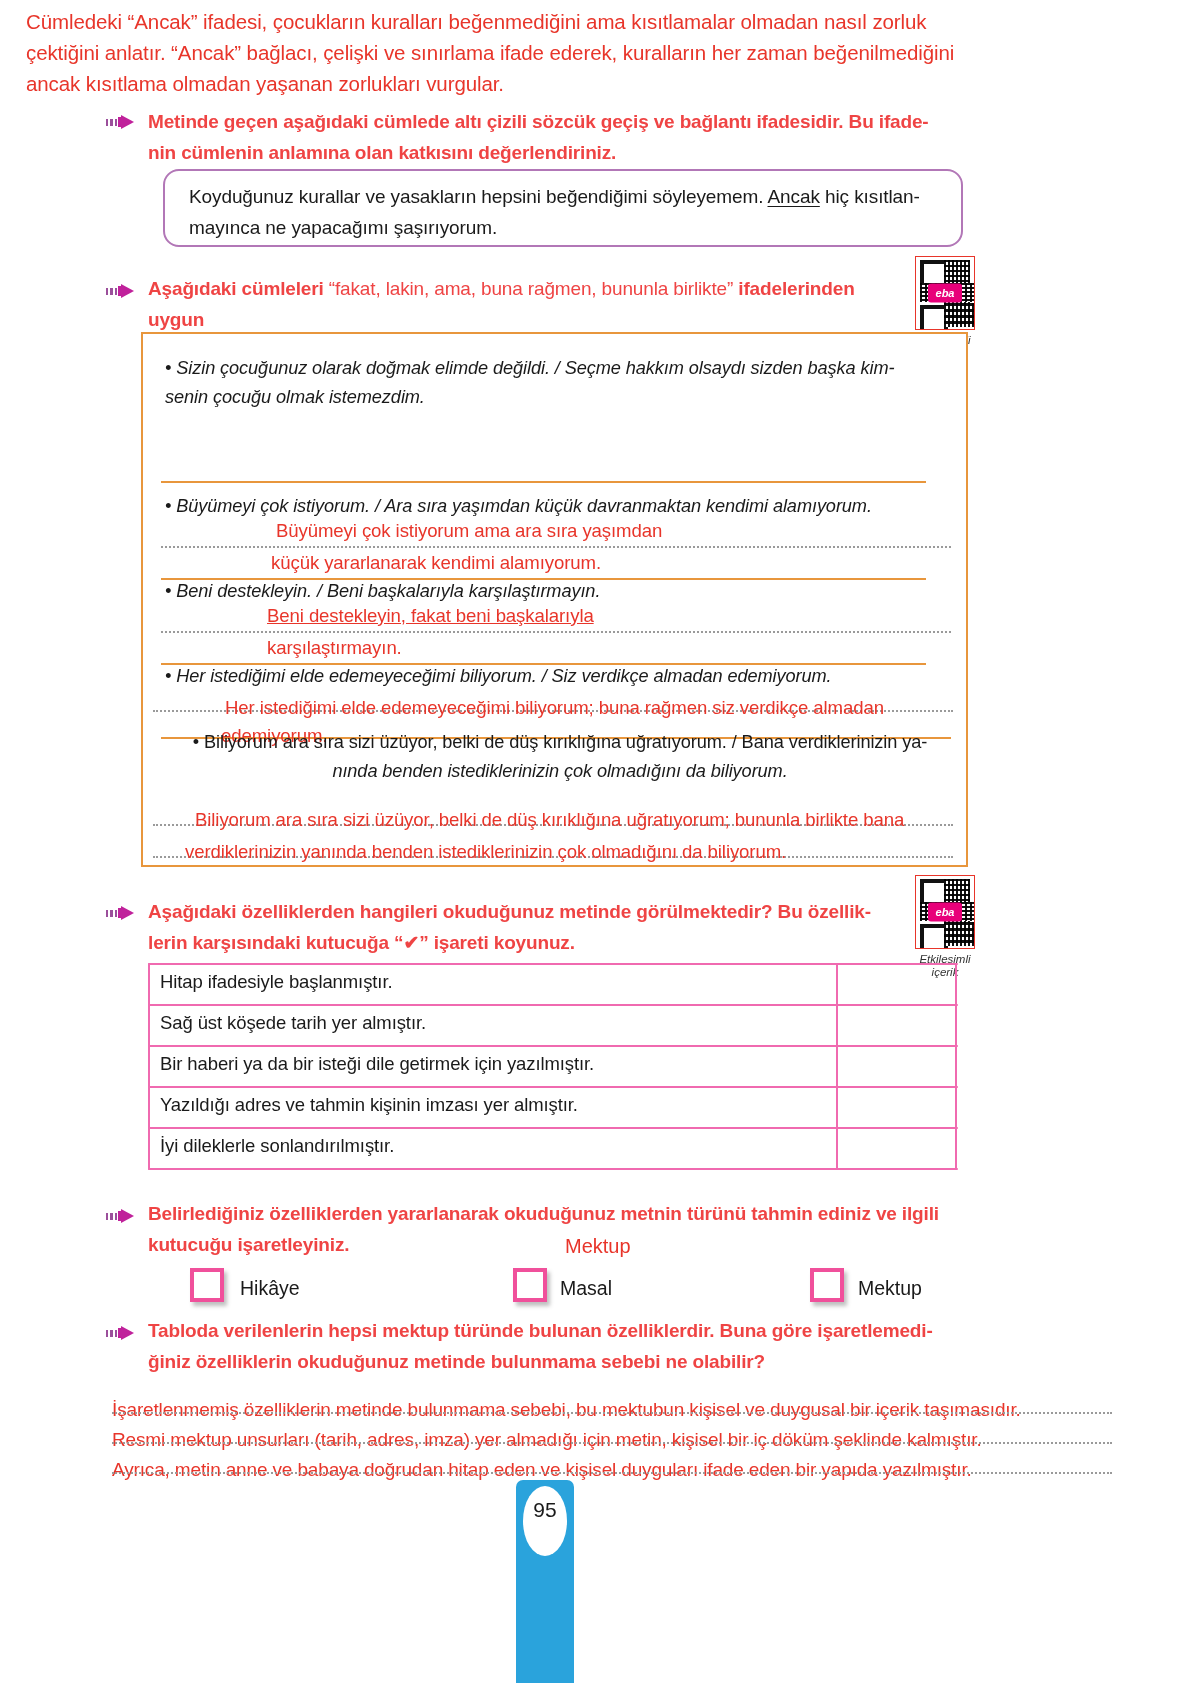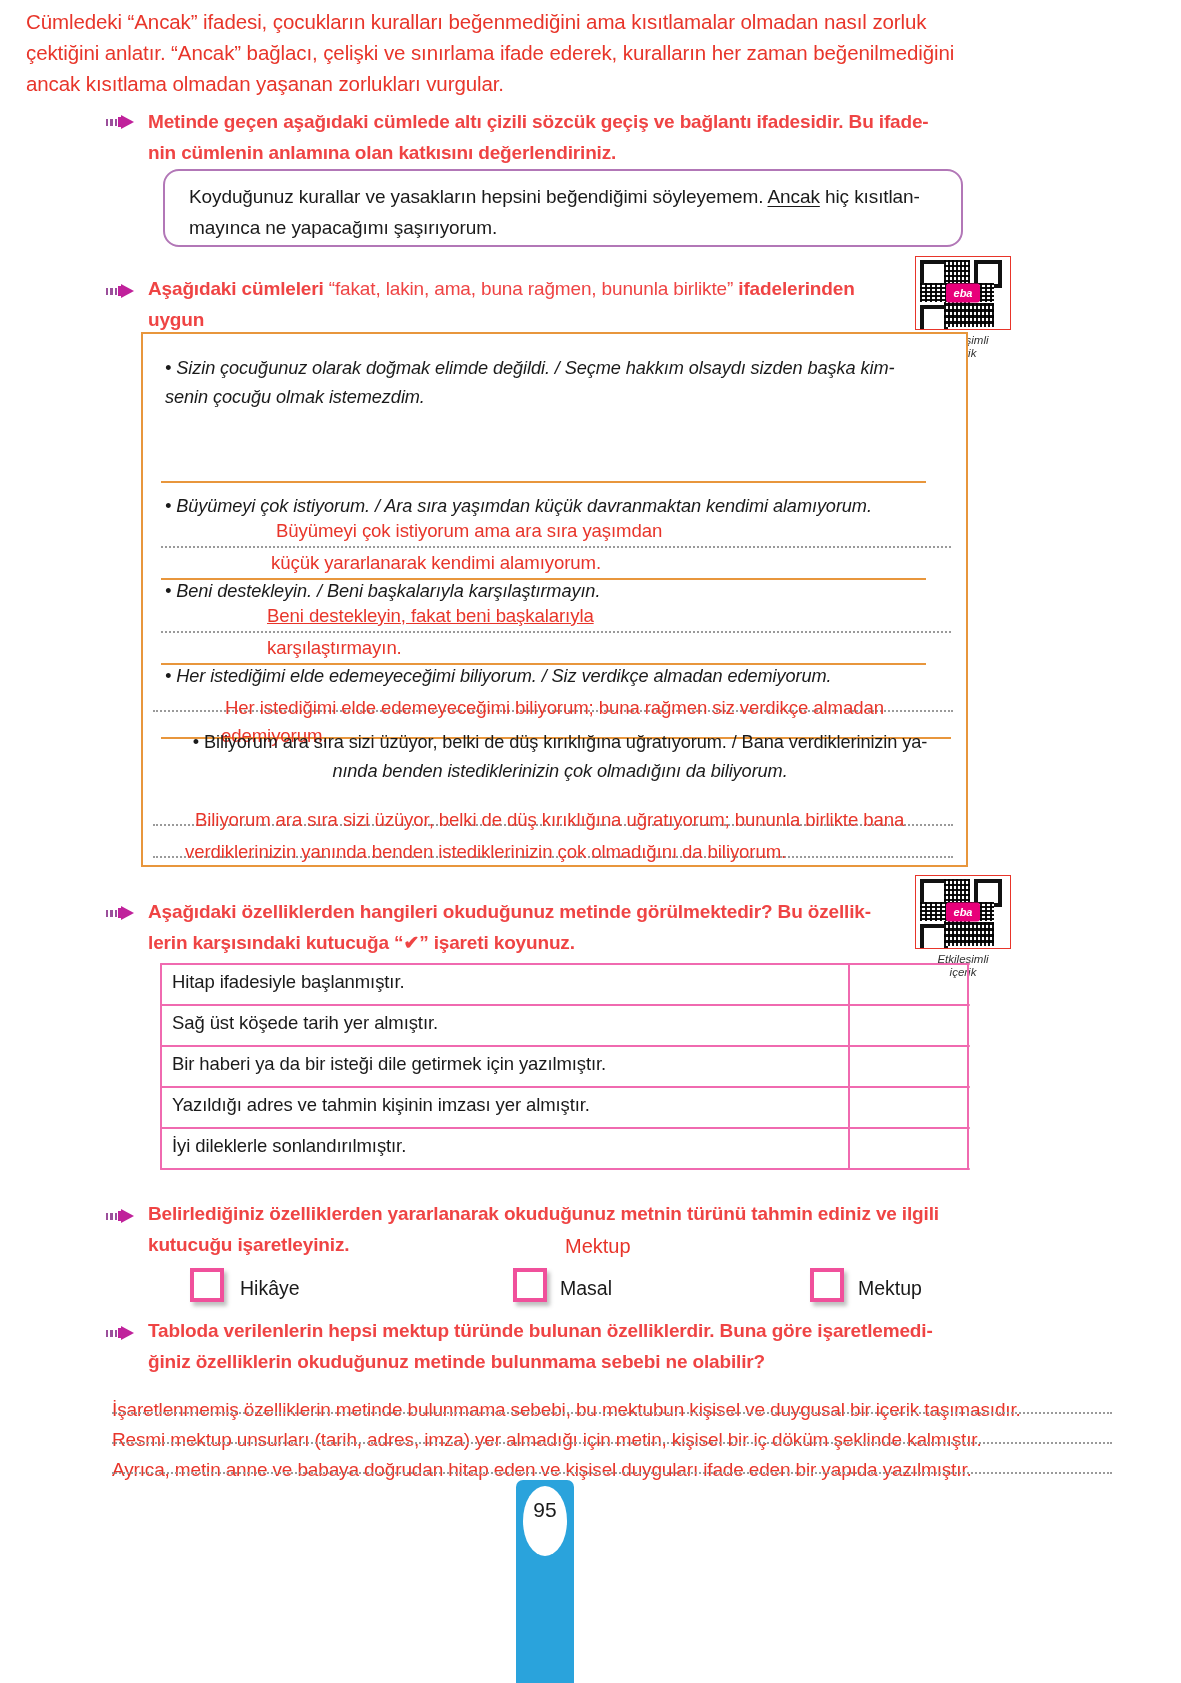--- a/index.html
+++ b/index.html
@@ -46,21 +46,21 @@
   }
   .quotebox .inner{
     padding:10px 18px 0 24px;font-size:19px;line-height:31px;color:#1a1a1a;
     letter-spacing:-.1px;
   }
   .u{ text-decoration:underline; text-underline-offset:3px;}
 
   
   .qrwrap{position:absolute;text-align:center;}
   .qr{
-    width:96px;height:74px;border:1.5px solid #e8352a;box-sizing:border-box;
+    width:60px;height:74px;border:1.5px solid #e8352a;box-sizing:border-box;
     background:#fff;position:relative;overflow:hidden;
   }
   .qrcap{
     font-size:11.5px;line-height:13px;color:#333;font-style:italic;margin-top:4px;
   }
   .qrpix{position:absolute;background:#111;}
   .qrlogo{
     position:absolute;left:50%;top:50%;transform:translate(-50%,-50%);
     width:34px;height:19px;background:#e8007a;border-radius:3px;
     color:#fff;font-size:11px;font-style:italic;font-weight:bold;
@@ -81,21 +81,21 @@
     color:#e8352a;font-size:18.6px;letter-spacing:-.1px;line-height:28px;
   }
   .dotrule{
     position:absolute;height:0;border-top:2px dotted #9a9a9a;
   }
   .orule{
     position:absolute;height:0;border-top:2.5px solid #e8963c;
   }
 
   
-  .tbl{position:absolute;left:160px;top:963px;width:810px;height:196px;padding-left:16px;}
+  .tbl{position:absolute;left:148px;top:963px;width:810px;height:196px;padding-left:16px;}
   .trow{
     position:absolute;left:0;width:810px;height:39.2px;
     box-sizing:border-box;
   }
   .tcell{
     position:absolute;left:12px;top:8px;font-size:18.5px;color:#1a1a1a;
     letter-spacing:-.1px;
   }
   .hline{position:absolute;left:0;width:810px;height:2.4px;background:#f06ab0;border-radius:2px;}
   .vline{position:absolute;width:2.4px;background:#f06ab0;border-radius:2px;}

